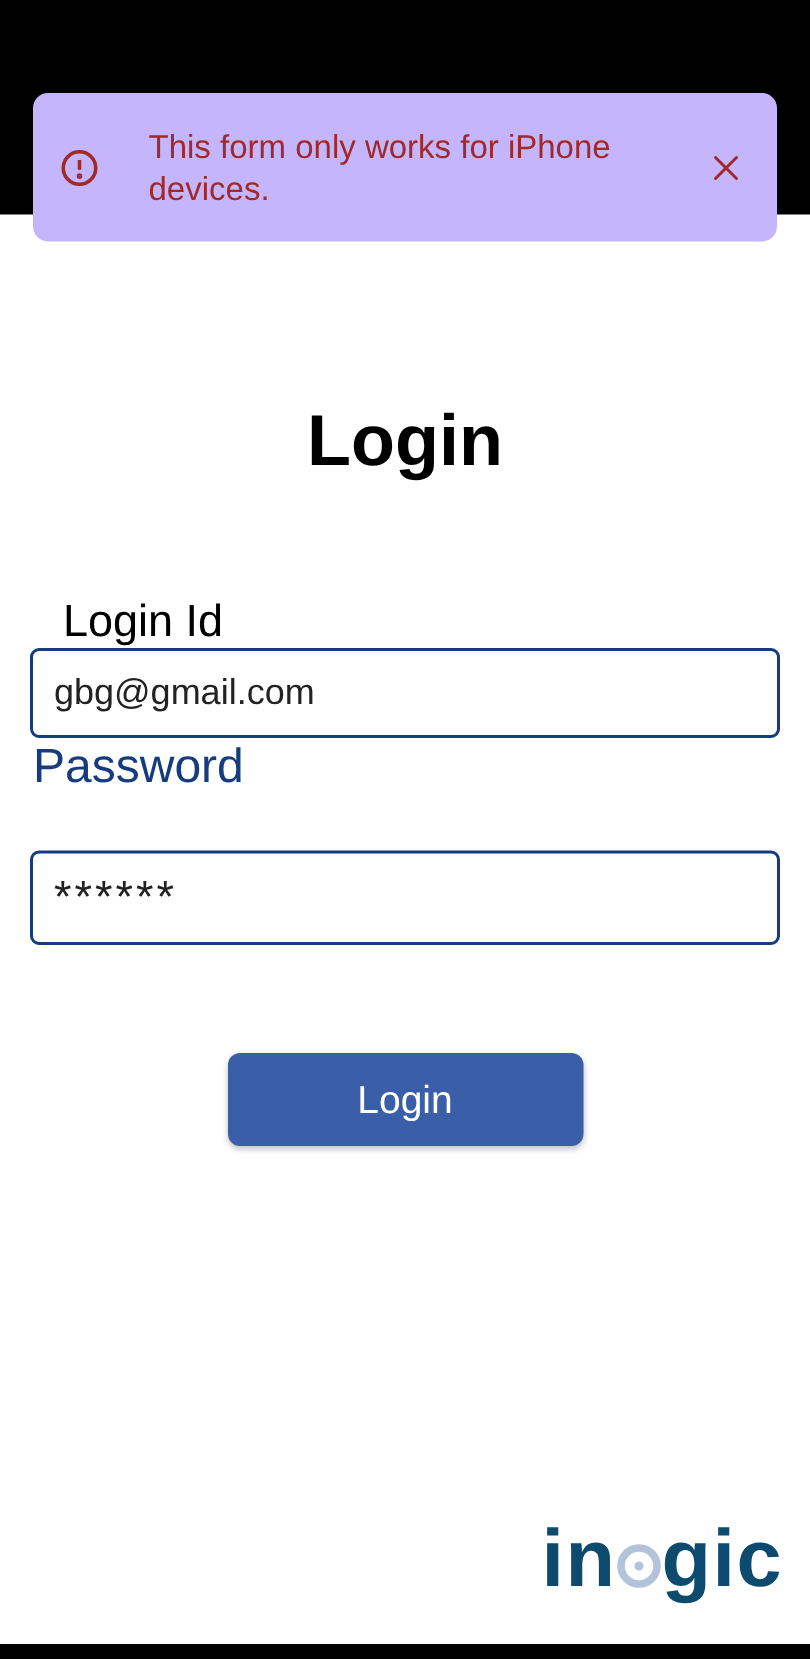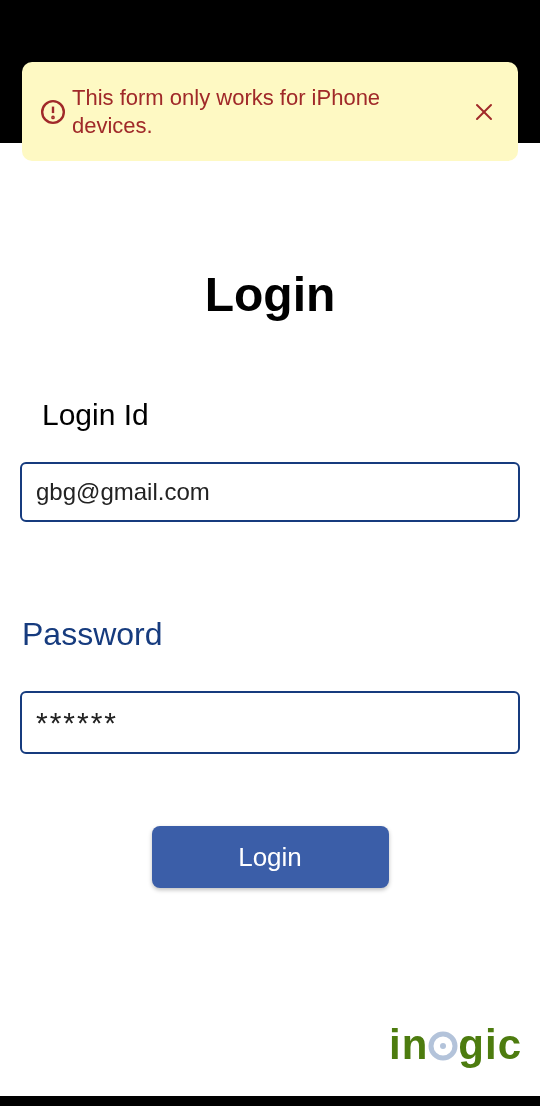--- a/index.html
+++ b/index.html
@@ -18,26 +18,26 @@
     .top-black {
       width: 100%;
       height: 143px;
       background: #000;
     }
     .alert-banner {
       position: absolute;
       top: 62px;
       left: 22px;
       right: 22px;
-      background: #fef9c3;
+      background: #c4b5fd;
       border-radius: 10px;
       padding: 22px 20px 22px 18px;
       display: flex;
       align-items: center;
-      gap: 6px;
+      gap: 33px;
     }
     .alert-icon {
       flex: 0 0 auto;
       width: 26px;
       height: 26px;
       display: flex;
       align-items: center;
       justify-content: center;
     }
     .alert-text {
@@ -69,34 +69,32 @@
       color: #000;
       letter-spacing: 0px;
     }
     .label-email {
       margin-top: 76px;
       margin-left: 22px;
       font-size: 30px;
       color: #000;
     }
     .input-email {
-      margin-top: 30px;
       width: 100%;
       height: 60px;
       border: 2px solid #163b7e;
       border-radius: 6px;
       padding: 0 14px;
       font-size: 24px;
       color: #222;
       outline: none;
       font-family: inherit;
       background: #fff;
     }
     .label-password {
-      margin-top: 94px;
       margin-left: 2px;
       font-size: 32px;
       color: #163b7e;
     }
     .input-password {
       margin-top: 38px;
       width: 100%;
       height: 63px;
       border: 2px solid #163b7e;
       border-radius: 6px;
@@ -123,23 +121,23 @@
       font-size: 26px;
       font-weight: 500;
       cursor: pointer;
       box-shadow: 0 2px 4px rgba(0,0,0,.25);
       font-family: inherit;
     }
     .brand {
       position: absolute;
       right: 18px;
       bottom: 40px;
-      font-size: 42px;
+      font-size: 54px;
       font-weight: 700;
-      color: #4d7c0f;
+      color: #0c4a6e;
       letter-spacing: 1px;
       line-height: 1;
       font-family: Arial, sans-serif;
     }
     .brand .o-ring {
       display: inline-block;
       position: relative;
       top: 2px;
     }
     .bottom-black {

